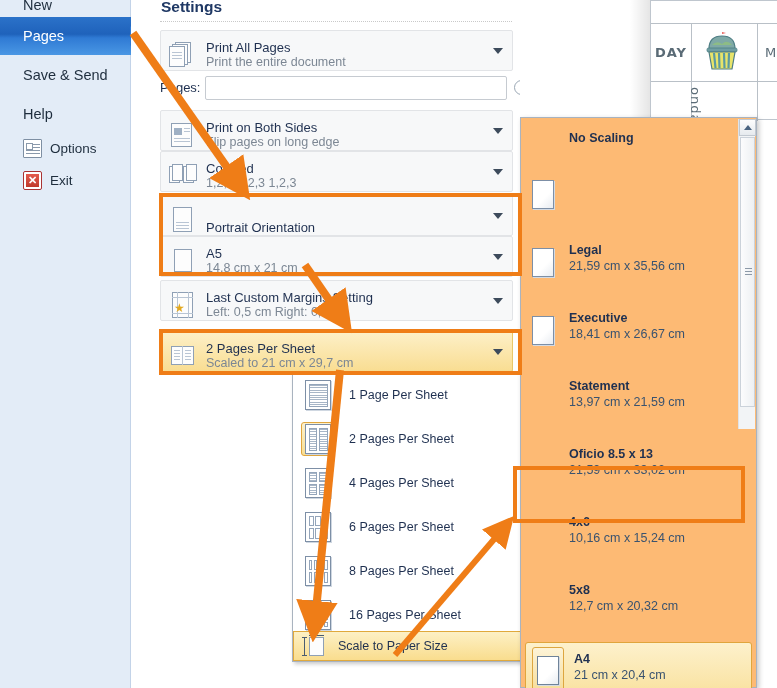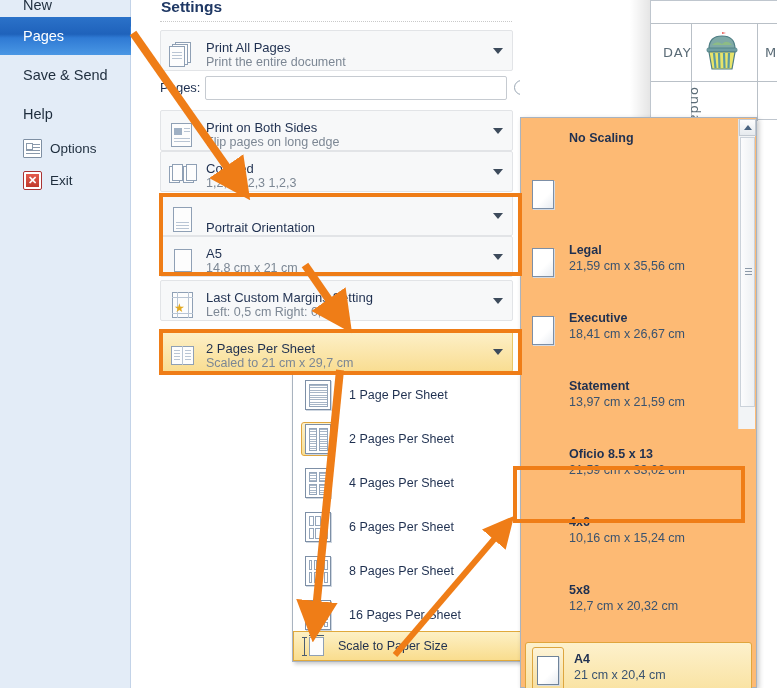--- a/index.html
+++ b/index.html
@@ -437,21 +437,21 @@
     </div>
   </div>
 
   <div id="preview">
     <div id="prev-shadow"></div>
     <div id="prev-page">
       <div class="cal-line" style="left:0;top:22px;width:200px;height:1px;"></div>
       <div class="cal-line" style="left:0;top:80px;width:200px;height:1px;"></div>
       <div class="cal-line" style="left:40px;top:22px;width:1px;height:98px;"></div>
       <div class="cal-line" style="left:106px;top:22px;width:1px;height:98px;"></div>
-      <div class="cal-txt" style="left:12px;top:44px;">DAY</div>
+      <div class="cal-txt" style="left:4px;top:44px;font-weight:bold;">DAY</div>
       <div class="cal-txt" style="left:114px;top:44px;">ME</div>
       <div class="cal-txt" style="left:52px;top:86px;transform:rotate(90deg);transform-origin:left top;">onday</div>
 
       <svg id="cupcake" viewBox="0 0 44 44">
         <path d="M9 20 Q9 7 22 7 Q35 7 35 20 Z" fill="#7fa9a6" stroke="#4d7d84" stroke-width="1.2"></path>
         <path d="M12 16 Q17 11 22 15 Q27 10 32 16" fill="#8fbf7f" opacity="0.85"></path>
         <rect x="7" y="19" width="30" height="4" rx="1.5" fill="#6f9ea2" stroke="#4d7d84" stroke-width="0.8"></rect>
         <path d="M9 23 L12 40 L32 40 L35 23 Z" fill="#e8e46a" stroke="#4d7d84" stroke-width="1.2"></path>
         <path d="M14 24 L15.5 39 M19 24 L19.5 39 M24 24 L24.5 39 M29 24 L28.5 39" stroke="#5b9aa0" stroke-width="2.2" fill="none"></path>
         <path d="M22 7 L22 3 L26 4 L22 5" fill="#e8615a"></path>

